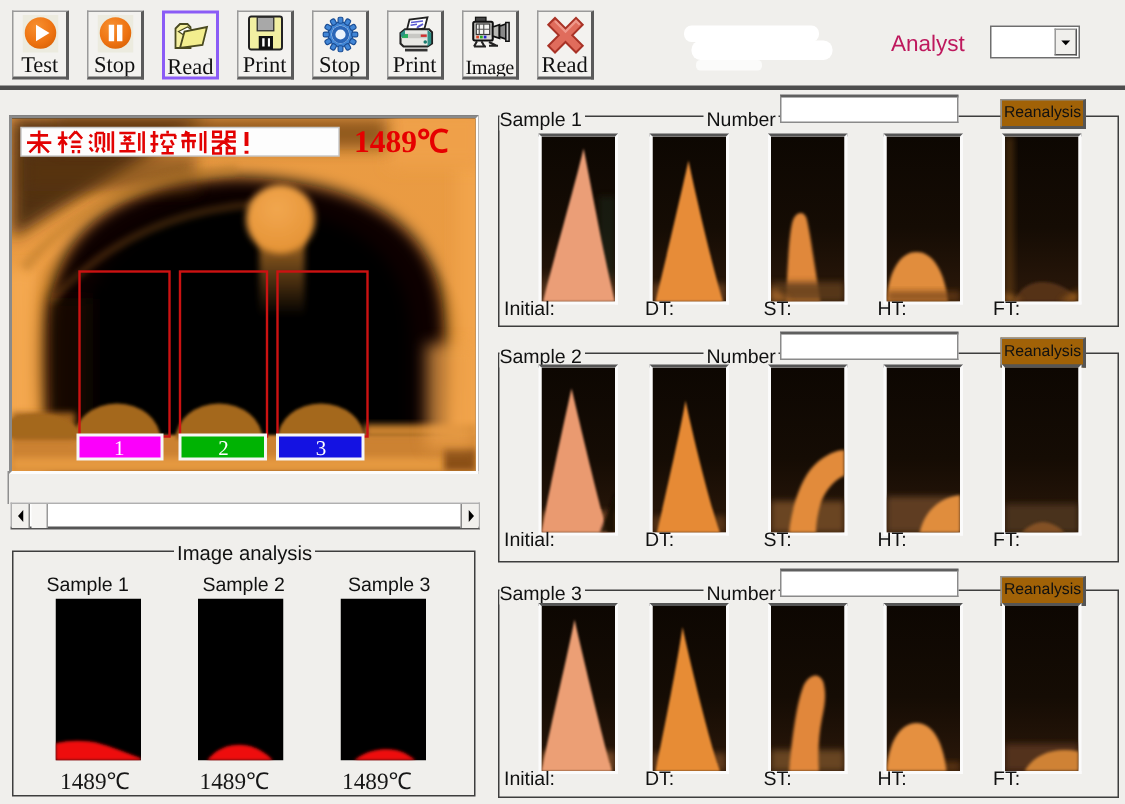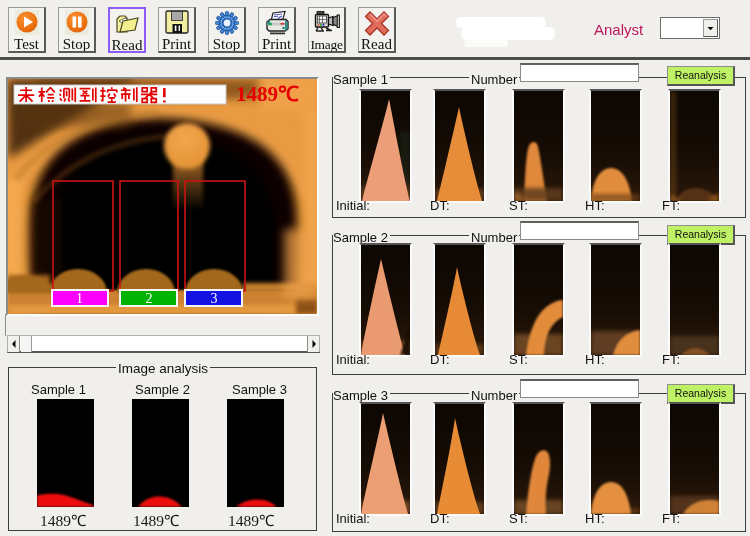--- a/index.html
+++ b/index.html
@@ -7,21 +7,21 @@
 .abs{position:absolute}
 .tbtn{position:absolute;top:7px;width:38px;height:46px;background:#f3f2ef;border:1px solid #9a9a9a;border-right:2px solid #5a5a5a;border-bottom:2px solid #5a5a5a;overflow:hidden}
 .tbtn .lbl{position:absolute;left:-6px;right:-6px;top:28px;text-align:center;font-family:Liberation Serif, serif;font-size:15px;color:#101010;white-space:nowrap}
 .tbtn svg{position:absolute;left:50%;top:2px;transform:translateX(-50%)}
 .gbox{position:absolute;border:1px solid #3e3e3e}
 .glabel{position:absolute;background:#f0efec;font-size:13px;color:#111;padding:0 2px;white-space:nowrap}
 .thumbw{position:absolute;border:2px solid #fbfbfb;border-top:2px solid #555;width:53px;height:114px}
 .thumbw svg{display:block}
 .slab{position:absolute;font-size:13px;color:#111;white-space:nowrap}
 .ninput{position:absolute;width:119px;height:19px;background:#fff;border:1px solid #8a8a8a;border-top:2px solid #5f5f5f}
-.rbtn{position:absolute;width:68px;height:20px;background:#bef264;border:1px solid #8e8e8e;border-right:2px solid #555;border-bottom:2px solid #555;font-size:10.5px;text-align:center;line-height:17px;color:#111}
+.rbtn{position:absolute;width:57px;height:20px;background:#a16207;border:1px solid #8e8e8e;border-right:2px solid #555;border-bottom:2px solid #555;font-size:10.5px;text-align:center;line-height:17px;color:#111}
 .ia-temp{position:absolute;font-family:"Liberation Serif",serif;font-size:15.5px;color:#161616;white-space:nowrap}
 </style>
 </head>
 <body>
 
 <svg width="0" height="0" style="position:absolute">
 <defs>
 <linearGradient id="tbg" x1="0" y1="0" x2="0" y2="1">
 <stop offset="0" stop-color="#0d0702"></stop>
         <stop offset="0.55" stop-color="#150c04"></stop>

